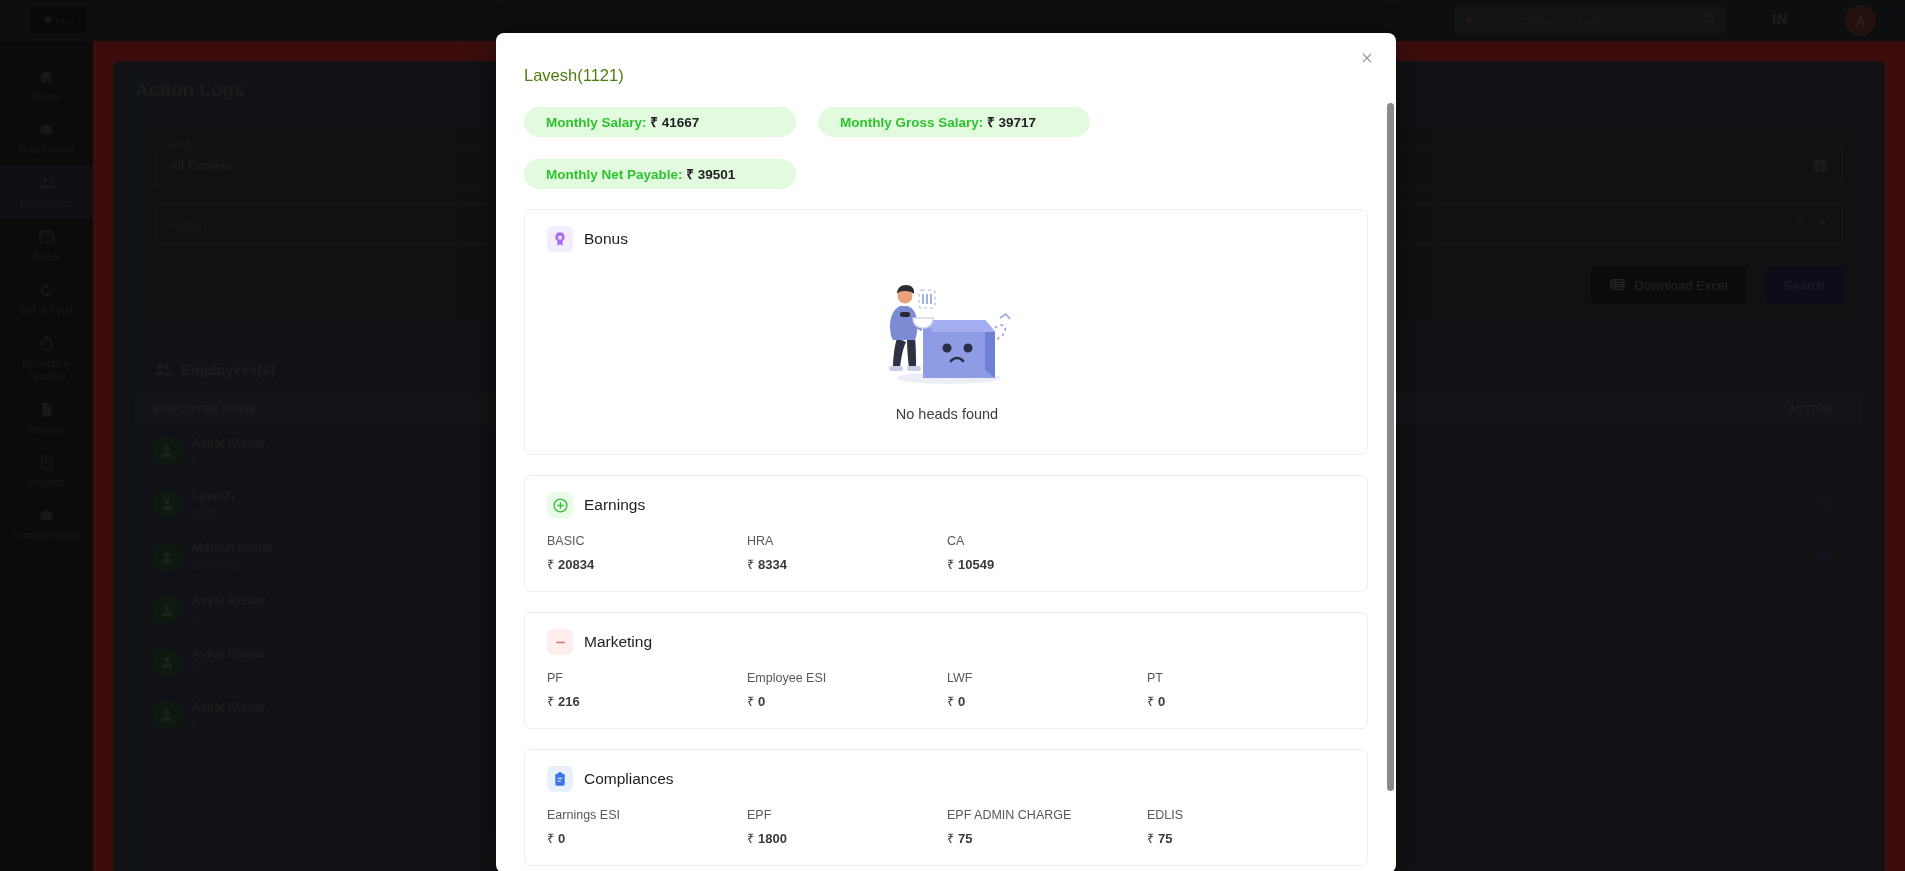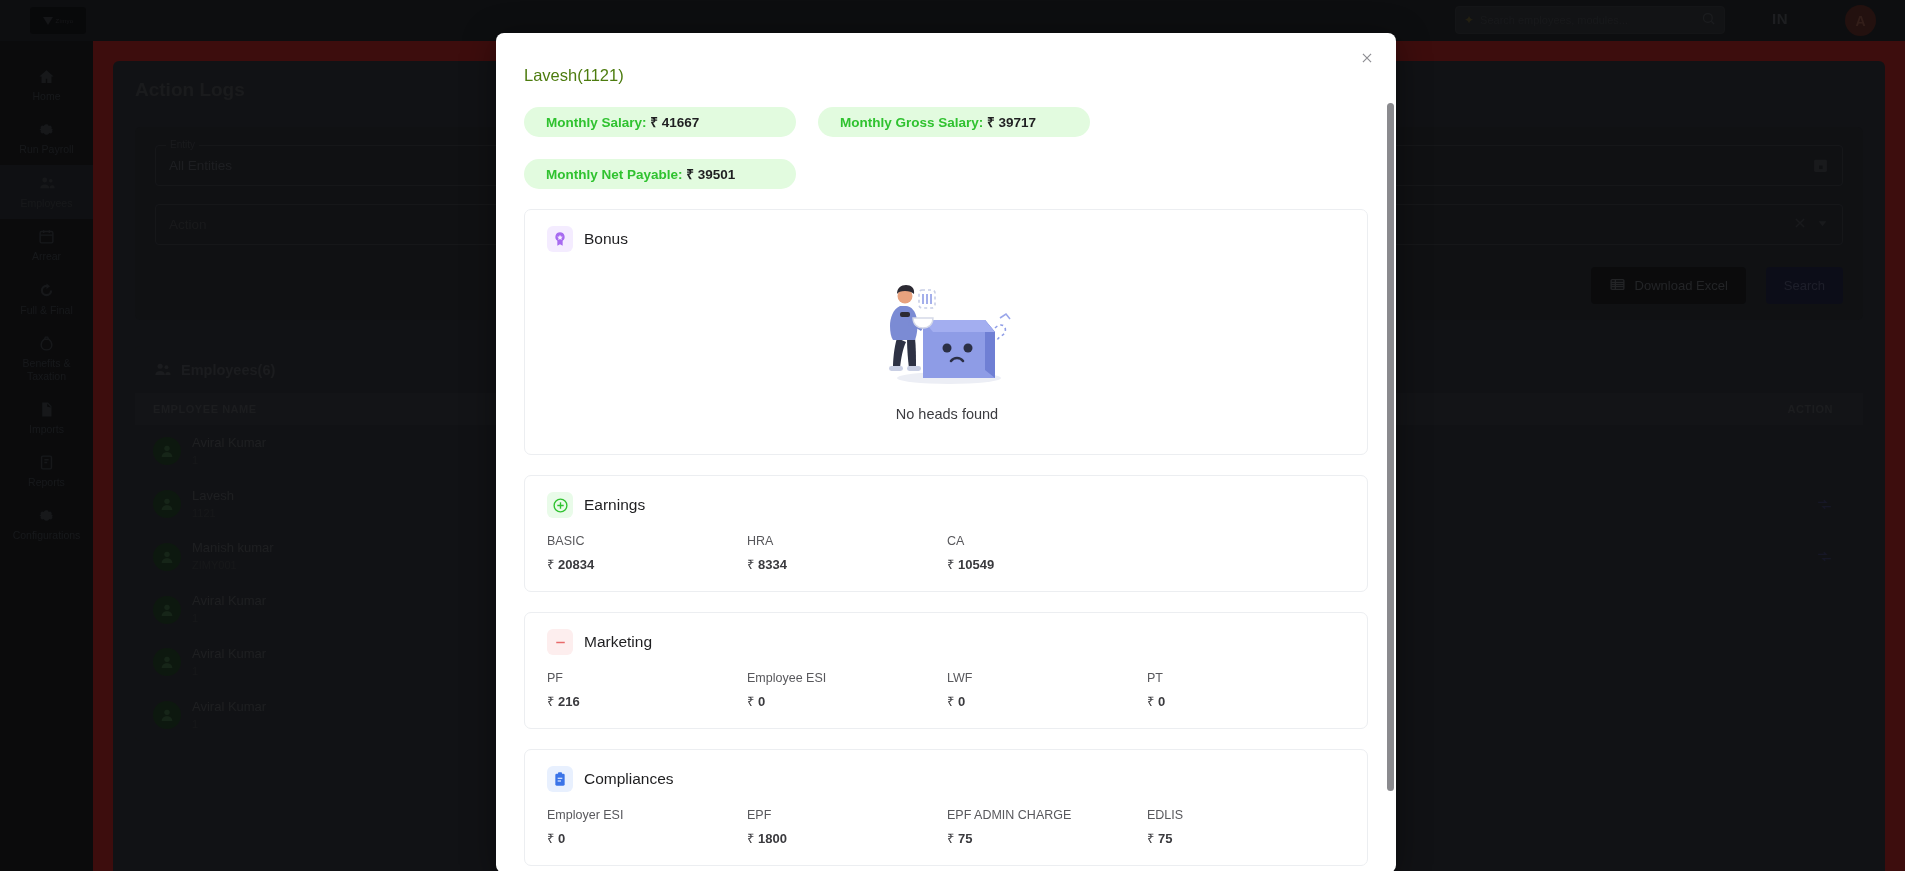--- a/index.html
+++ b/index.html
@@ -581,21 +581,21 @@
           <svg width="16" height="16" viewBox="0 0 24 24" fill="currentColor">
               <rect x="5" y="4" width="14" height="18" rx="2"></rect>
               <rect x="9" y="2" width="6" height="4" rx="1.2"></rect>
               <path d="M8.5 11h7M8.5 15h5" stroke="#fff" stroke-width="1.6"></path>
             </svg>
         </span>
         <span class="sec-title">Compliances</span>
       </div>
       <div class="grid" id="comp-grid">
           <div>
-            <div class="item-lbl">Employer ESI</div>
+            <div class="item-lbl">Earnings ESI</div>
             <div class="item-val"><span class="rs">₹</span> 0</div>
           </div>
           <div>
             <div class="item-lbl">EPF</div>
             <div class="item-val"><span class="rs">₹</span> 1800</div>
           </div>
           <div>
             <div class="item-lbl">EPF ADMIN CHARGE</div>
             <div class="item-val"><span class="rs">₹</span> 75</div>
           </div>

